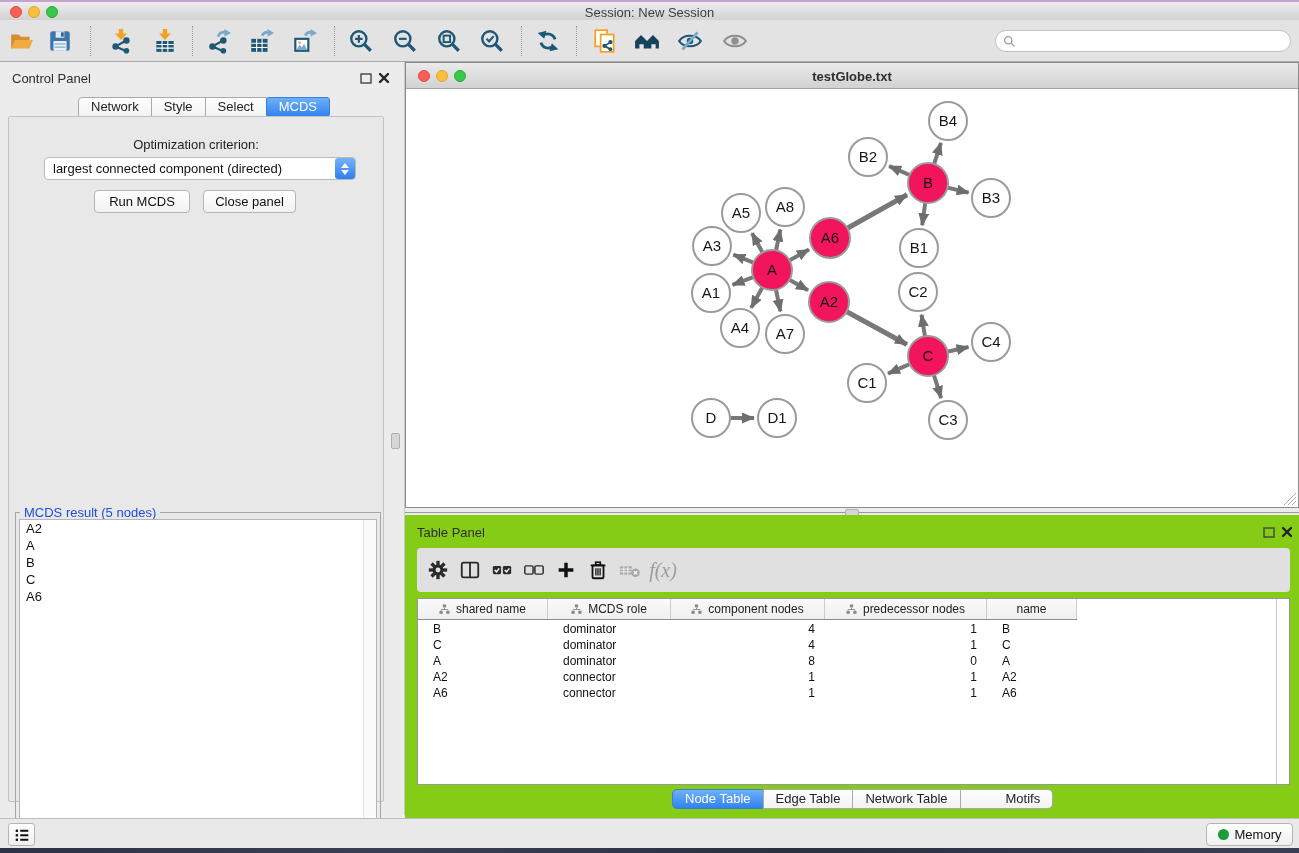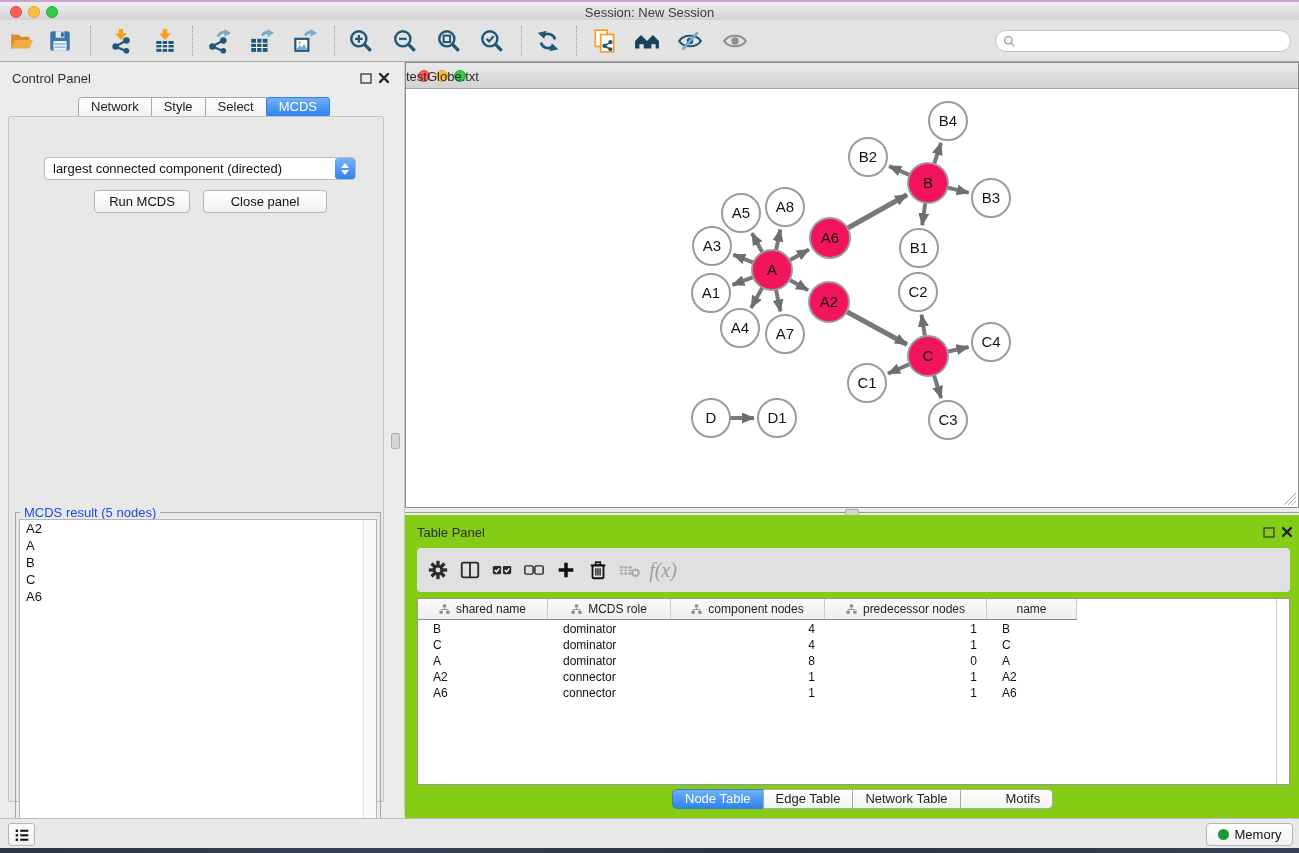--- a/index.html
+++ b/index.html
@@ -58,21 +58,21 @@
     display:flex; align-items:center; }
   #opt-select .val { flex:1; font-size:13px; color:#111; padding-left:8px;
     white-space:nowrap; overflow:hidden; }
   #opt-select .stepper { width:20px; height:21px; border-radius:3px;
     background:linear-gradient(#74b3f9,#2f7fed); display:flex; flex-direction:column;
     align-items:center; justify-content:center; gap:2px; }
   .cbtn { position:absolute; top:73px; height:23px; background:linear-gradient(#ffffff,#f1f1f1);
     border:1px solid #b5b5b5; border-radius:4px; font-size:13px; color:#111;
     display:flex; align-items:center; justify-content:center; }
   #btn-run { left:85px; width:96px; }
-  #btn-closepanel { left:194px; width:124px; }
+  #btn-closepanel { left:194px; width:93px; }
   #mcds-group { position:absolute; left:6px; top:395px; width:366px; height:338px;
     border:1px solid #a5a5a5; }
   #mcds-legend { position:absolute; left:4px; top:-8px; background:#e8e8e8;
     padding:0 4px; font-size:13px; color:#1d4ed8; }
   #mcds-list { position:absolute; left:3px; top:6px; right:3px; bottom:3px;
     background:#fff; border:1px solid #b5b5b5; }
   #mcds-list .scroll { position:absolute; right:0; top:0; bottom:0; width:13px;
     background:#fafafa; border-left:1px solid #e4e4e4; }
   .mcds-item { font-size:13px; color:#111; padding:1px 0 1px 6px; height:17px; }
 
@@ -87,21 +87,21 @@
   
   #netwin { left:405px; top:62px; width:894px; height:446px; background:#fff;
     border:1px solid #8b8b8b; }
   #net-titlebar { position:absolute; left:0; top:0; right:0; height:26px;
     background:linear-gradient(#eaeaea,#d2d2d2); border-bottom:1px solid #a5a5a5; }
   #net-titlebar .tl { top:7px; }
   #net-titlebar .tl.red { left:12px; background:#f95f57; border:1px solid #dd4a42; }
   #net-titlebar .tl.yel { left:30px; background:#fbbe3f; border:1px solid #dfa432; }
   #net-titlebar .tl.grn { left:48px; background:#35c84a; border:1px solid #2aa83d; }
   #net-titlebar .wtitle { position:absolute; left:0; right:0; top:6px;
-    text-align:left; font-size:13px; color:#2e2e2e; }
+    text-align:center; font-size:13px; color:#2e2e2e;font-weight:bold; }
   #net-canvas { position:absolute; left:0; top:26px; right:0; bottom:0; background:#fff; }
   #graph-svg { width:100%; height:100%; }
   #net-resize { position:absolute; right:1px; bottom:1px; width:14px; height:14px; }
 
   
   #table-panel { left:405px; top:515px; width:894px; height:303px; background:#84cc16; }
   #tp-title { position:absolute; left:12px; top:10px; }
   #tp-float { left:857px; top:10px; } #tp-close { left:875px; top:10px; }
   #tp-toolbar { position:absolute; left:12px; top:33px; width:873px; height:44px;
     background:#e0e0e0; border-radius:4px; display:flex; align-items:center;
@@ -305,20 +305,21 @@
     <svg id="cp-close" class="wicon" viewBox="0 0 14 14">
       <path d="M3 3l8 8M11 3l-8 8" stroke="#222" stroke-width="2.4" stroke-linecap="round"></path>
     </svg>
     <div id="cp-tabs" class="tabrow">
       <div class="tab">Network</div>
       <div class="tab">Style</div>
       <div class="tab">Select</div>
       <div class="tab active">MCDS</div>
     </div>
     <div id="cp-body">
+      <div id="opt-label">Optimization criterion:</div>
       <div id="opt-select">
         <div class="val">largest connected component (directed)</div>
         <div class="stepper">
           <svg width="8" height="5" viewBox="0 0 8 5">
             <polygon points="4,0 8,5 0,5" fill="#fff"></polygon>
             </svg>
           <svg width="8" height="5" viewBox="0 0 8 5">
             <polygon points="0,0 8,0 4,5" fill="#fff"></polygon>
             </svg>
         </div>

